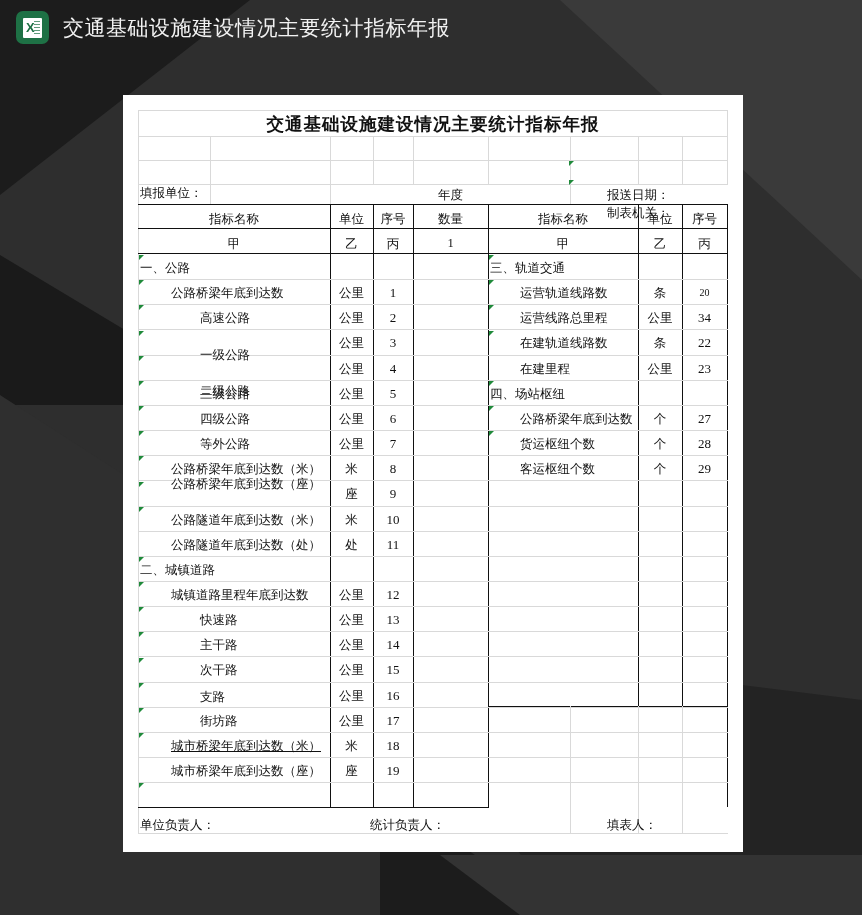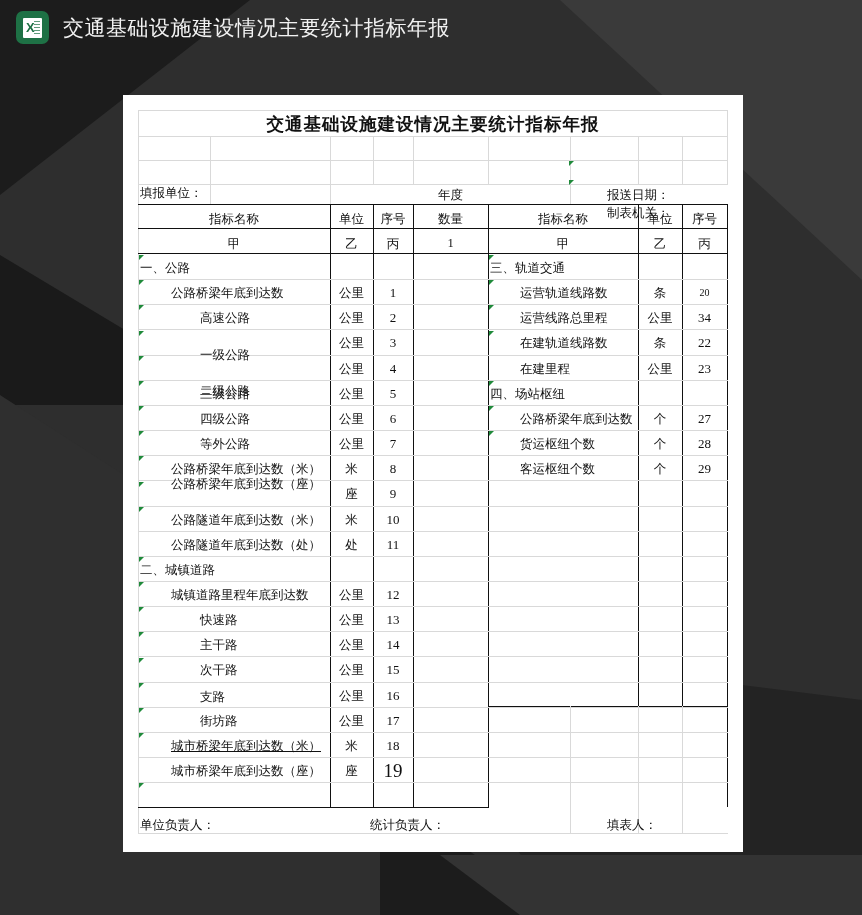--- a/index.html
+++ b/index.html
@@ -344,21 +344,21 @@
     </div>
     <div>
       <div class="cell" style="left:171px;top:732.8499999999999px;text-decoration:underline;">城市桥梁年底到达数（米）</div>
       <div class="cell center" style="left:330px;top:732.8499999999999px;width:43px;">米</div>
       <div class="cell center" style="left:373px;top:732.8499999999999px;width:40px;font-family:'Liberation Serif',serif;font-size:13px;">18</div>
       <div class="cell" style="left:414px;top:732.8499999999999px;width:73px;"></div>
     </div>
     <div>
       <div class="cell" style="left:171px;top:758px;">城市桥梁年底到达数（座）</div>
       <div class="cell center" style="left:330px;top:758px;width:43px;">座</div>
-      <div class="cell center" style="left:373px;top:758px;width:40px;font-family:'Liberation Serif',serif;font-size:19px;">19</div>
+      <div class="cell center" style="left:373px;top:758px;width:40px;font-family:'Liberation Serif',serif;font-size:13px;">19</div>
       <div class="cell" style="left:414px;top:758px;width:73px;"></div>
     </div>
     <div>
       <div class="cell" style="left:140px;top:783.15px;"></div>
       <div class="cell center" style="left:330px;top:783.15px;width:43px;"></div>
       <div class="cell center" style="left:373px;top:783.15px;width:40px;font-family:'Liberation Serif',serif;font-size:13px;"></div>
       <div class="cell" style="left:414px;top:783.15px;width:73px;"></div>
     </div>
   </div>
 <div id="right-rows">

